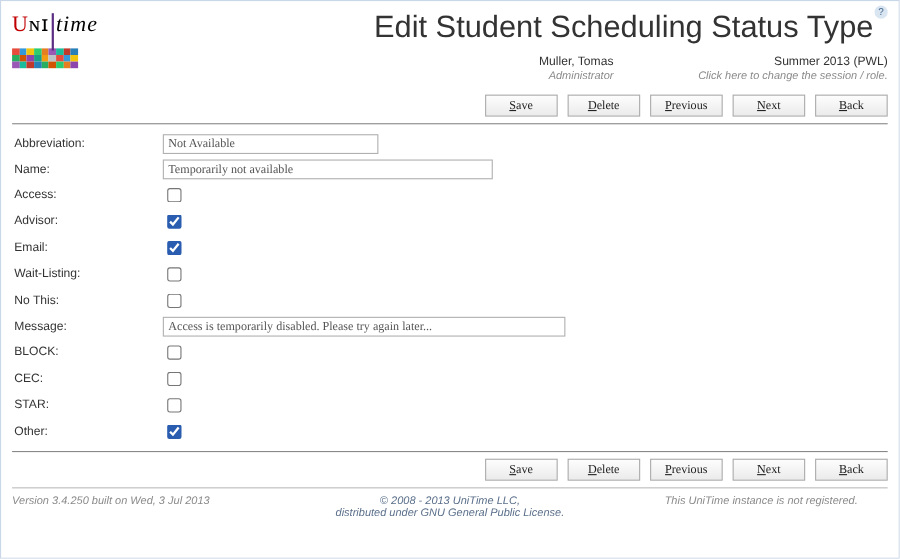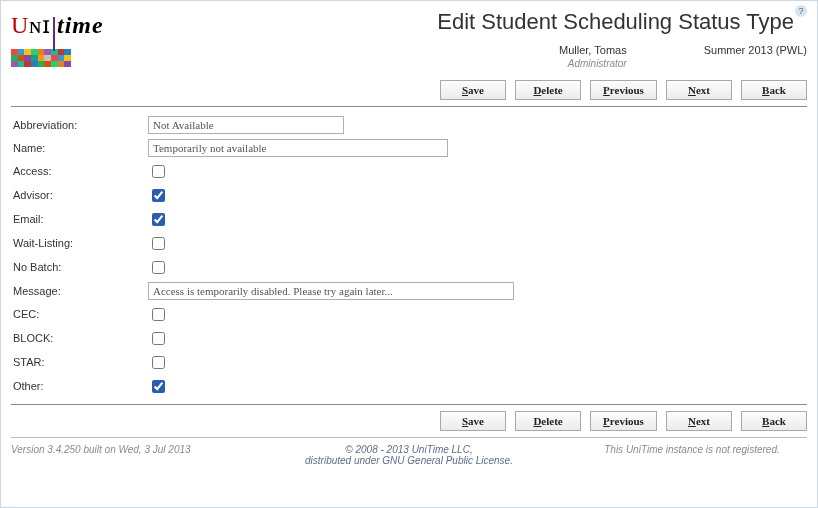--- a/index.html
+++ b/index.html
@@ -20,46 +20,46 @@
   .header-row {
     display: flex;
     align-items: flex-start;
   }
   .logo-box {
     width: 120px;
     flex-shrink: 0;
   }
   .logo-text {
     font-family: "Times New Roman", serif;
-    font-size: 24px;
+    font-size: 20px;
     letter-spacing: 1px;
   }
   .logo-u { color: #c00000; font-weight: normal;}
   .logo-ni { color: #000; font-variant: small-caps; }
-  .logo-time { font-style: italic; color:#000; font-family: cursive; font-weight: bold; }
+  .logo-time { font-style: italic; color:#000; font-family: cursive; }
   .logo-divider {
     display:inline-block;
     width:2px; height:34px; background:#5a2d82; vertical-align:middle;
     margin: 0 2px;
     position: relative; top:4px;
   }
   .logo-colorgrid {
     width: 60px; height: 18px; margin-top: 2px;
     display: grid;
     grid-template-columns: repeat(9, 1fr);
     grid-template-rows: repeat(3, 1fr);
     gap: 0;
   }
   .logo-colorgrid span { display:block; }
   .header-right {
     flex: 1;
     text-align: right;
   }
   .page-title {
-    font-size: 22px;
+    font-size: 28px;
     color: #333;
     font-weight: normal;
     margin: 2px 0 2px 0;
     position: relative;
     display: inline-block;
   }
   .help-badge {
     display:inline-block;
     width:12px; height:12px;
     border-radius:50%;
@@ -84,21 +84,20 @@
     line-height: 1.3;
   }
   .sub-gray-italic {
     color: #8a8a8a;
     font-style: italic;
     font-size: 10px;
   }
   .button-row {
     text-align: right;
     margin-top: 10px;
-    font-weight: bold;
   }
   .btn {
     display:inline-block;
     min-width: 66px;
     padding: 3px 12px;
     margin-left: 6px;
     border: 1px solid #a9a9a9;
     background: linear-gradient(#fdfdfd,#ebebeb);
     font-family: Verdana;
     font-size: 11px;
@@ -197,20 +196,21 @@
       <div>
         <span class="page-title">Edit Student Scheduling Status Type</span><span class="help-badge">?</span>
       </div>
       <div class="user-session">
         <div class="user-block">
           <div>Muller, Tomas</div>
           <div class="sub-gray-italic">Administrator</div>
         </div>
         <div class="session-block">
           <div>Summer 2013 (PWL)</div>
+          <div class="sub-gray-italic">Click here to change the session / role.</div>
         </div>
       </div>
     </div>
   </div>
 
   <div class="button-row">
     <span class="btn"><span class="ul">S</span>ave</span>
     <span class="btn"><span class="ul">D</span>elete</span>
     <span class="btn"><span class="ul">P</span>revious</span>
     <span class="btn"><span class="ul">N</span>ext</span>
@@ -239,33 +239,33 @@
     </tr>
     <tr>
       <td class="lbl">Email:</td>
       <td><input type="checkbox" checked="" style=""></td>
     </tr>
     <tr>
       <td class="lbl">Wait-Listing:</td>
       <td><input type="checkbox" style=""></td>
     </tr>
     <tr>
-      <td class="lbl">No Batch:</td>
+      <td class="lbl">No This:</td>
       <td><input type="checkbox" style=""></td>
     </tr>
     <tr>
       <td class="lbl">Message:</td>
       <td><input type="text" class="long" value="Access is temporarily disabled. Please try again later..." style=""></td>
     </tr>
     <tr>
+      <td class="lbl">BLOCK:</td>
+      <td><input type="checkbox" style=""></td>
+    </tr>
+    <tr>
       <td class="lbl">CEC:</td>
-      <td><input type="checkbox" style=""></td>
-    </tr>
-    <tr>
-      <td class="lbl">BLOCK:</td>
       <td><input type="checkbox" style=""></td>
     </tr>
     <tr>
       <td class="lbl">STAR:</td>
       <td><input type="checkbox" style=""></td>
     </tr>
     <tr>
       <td class="lbl">Other:</td>
       <td><input type="checkbox" checked="" style=""></td>
     </tr>

